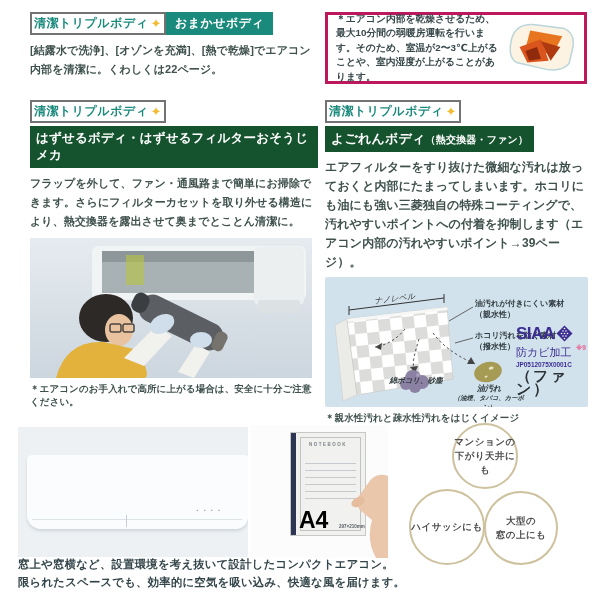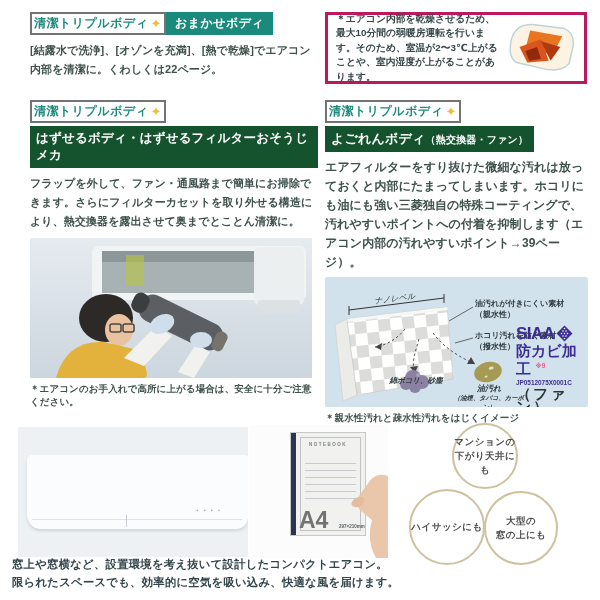--- a/index.html
+++ b/index.html
@@ -28,21 +28,21 @@
   
   .photo{margin-top:7px;width:282px;height:140px;display:block;}
   
   .diagram{position:relative;margin-top:5px;width:263px;height:130px;background:#d2e2ec;border-radius:2px;overflow:hidden;}
   .dg-lbl{position:absolute;font-size:8px;line-height:10.5px;font-weight:600;color:#2f3a3e;white-space:pre-line;}
   .dg-cap{position:absolute;font-size:7.5px;font-weight:600;color:#2f3a3e;text-align:center;font-style:italic;}
   .dg-cap .sub{font-size:6.3px;display:block;}
   .siaa{position:absolute;left:191px;top:48px;width:70px;text-align:left;}
   .siaa-row{display:flex;align-items:center;}
   .siaa-brand{font-size:17px;font-weight:800;color:#3b2d92;letter-spacing:-0.5px;line-height:17px;}
-  .siaa-treat{font-size:15px;font-weight:700;color:#3b2d92;line-height:12px;}
+  .siaa-treat{font-size:11px;font-weight:400;color:#3b2d92;line-height:12px;}
   .siaa-ref{font-size:6.5px;color:#e85a8a;font-weight:700;vertical-align:super;}
   .siaa-code{font-size:6.4px;font-weight:700;color:#3b2d92;line-height:9px;}
   .siaa-target{font-size:15px;font-weight:700;color:#2b3337;letter-spacing:2px;line-height:13px;}
   
   .headline{left:16px;top:384px;font-family:"Liberation Serif","DejaVu Serif",serif;font-size:21.5px;
             font-weight:600;color:#18232c;letter-spacing:0.8px;white-space:nowrap;}
   .ac-box{left:18px;top:427px;width:230px;height:130px;background:#edf1f4;overflow:hidden;}
   .ac-unit{position:absolute;left:9px;top:28px;width:221px;height:74px;background:#fbfcfd;
            border-radius:5px 3px 12px 14px;box-shadow:0 2px 3px rgba(120,130,145,0.25);}
   .ac-line{position:absolute;left:14px;top:92px;width:210px;height:1px;background:#dde3e8;}
@@ -50,30 +50,30 @@
   .ac-seam{position:absolute;left:108px;top:88px;width:1px;height:12px;background:#c6ccd2;}
   .nb-box{left:250px;top:425px;width:138px;height:133px;background:#fcfcfd;overflow:hidden;}
   .notebook{position:absolute;left:40px;top:7px;width:76px;height:104px;background:#f1f2ef;
             border:1px solid #c6c9c6;box-sizing:border-box;}
   .nb-spine{position:absolute;left:0;top:0;width:5px;height:100%;background:#2c3654;}
   .nb-inner{position:absolute;left:9px;top:4px;right:4px;bottom:4px;border:1px solid #c0c4c0;}
   .nb-header{position:absolute;left:0;right:0;top:9px;text-align:center;font-size:4.5px;
              letter-spacing:1.5px;color:#7d8287;font-weight:700;}
   .nb-lines{position:absolute;left:14px;right:9px;top:24px;height:48px;
             background:repeating-linear-gradient(to bottom,transparent 0 6px,#c7cbcf 6px 7px);}
-  .nb-a4{position:absolute;left:8px;bottom:3px;font-size:23px;font-weight:800;color:#737373;line-height:23px;}
+  .nb-a4{position:absolute;left:8px;bottom:3px;font-size:23px;font-weight:800;color:#000000;line-height:23px;}
   .nb-dims{position:absolute;left:48px;bottom:6px;font-size:4.5px;font-weight:700;color:#565c61;}
   .hand{position:absolute;right:0;bottom:0;}
   .circle{position:absolute;border:2px solid #cdc19e;border-radius:50%;background:#fff;
           display:flex;align-items:center;justify-content:center;text-align:center;box-sizing:border-box;}
   .circle span{font-size:9.5px;font-weight:700;color:#4e4e4e;line-height:14px;white-space:pre-line;letter-spacing:0.5px;}
   .c1{left:452px;top:423px;width:66px;height:66px;}
   .c2{left:409px;top:489px;width:76px;height:76px;}
   .c3{left:484px;top:491px;width:74px;height:74px;}
-  .bottom-desc{left:12px;top:555px;font-size:11.3px;line-height:18px;font-weight:700;color:#33454a;letter-spacing:0.3px;}
+  .bottom-desc{left:18px;top:555px;font-size:11.3px;line-height:18px;font-weight:700;color:#33454a;letter-spacing:0.3px;}
 </style>
 </head>
 <body>
 
 <div id="canvas">
 
   <div class="abs" style="left:30px;top:12px;width:288px;">
     <div class="badge-row">
       <span class="tag-badge">
         <span>清潔トリプルボディ</span>

